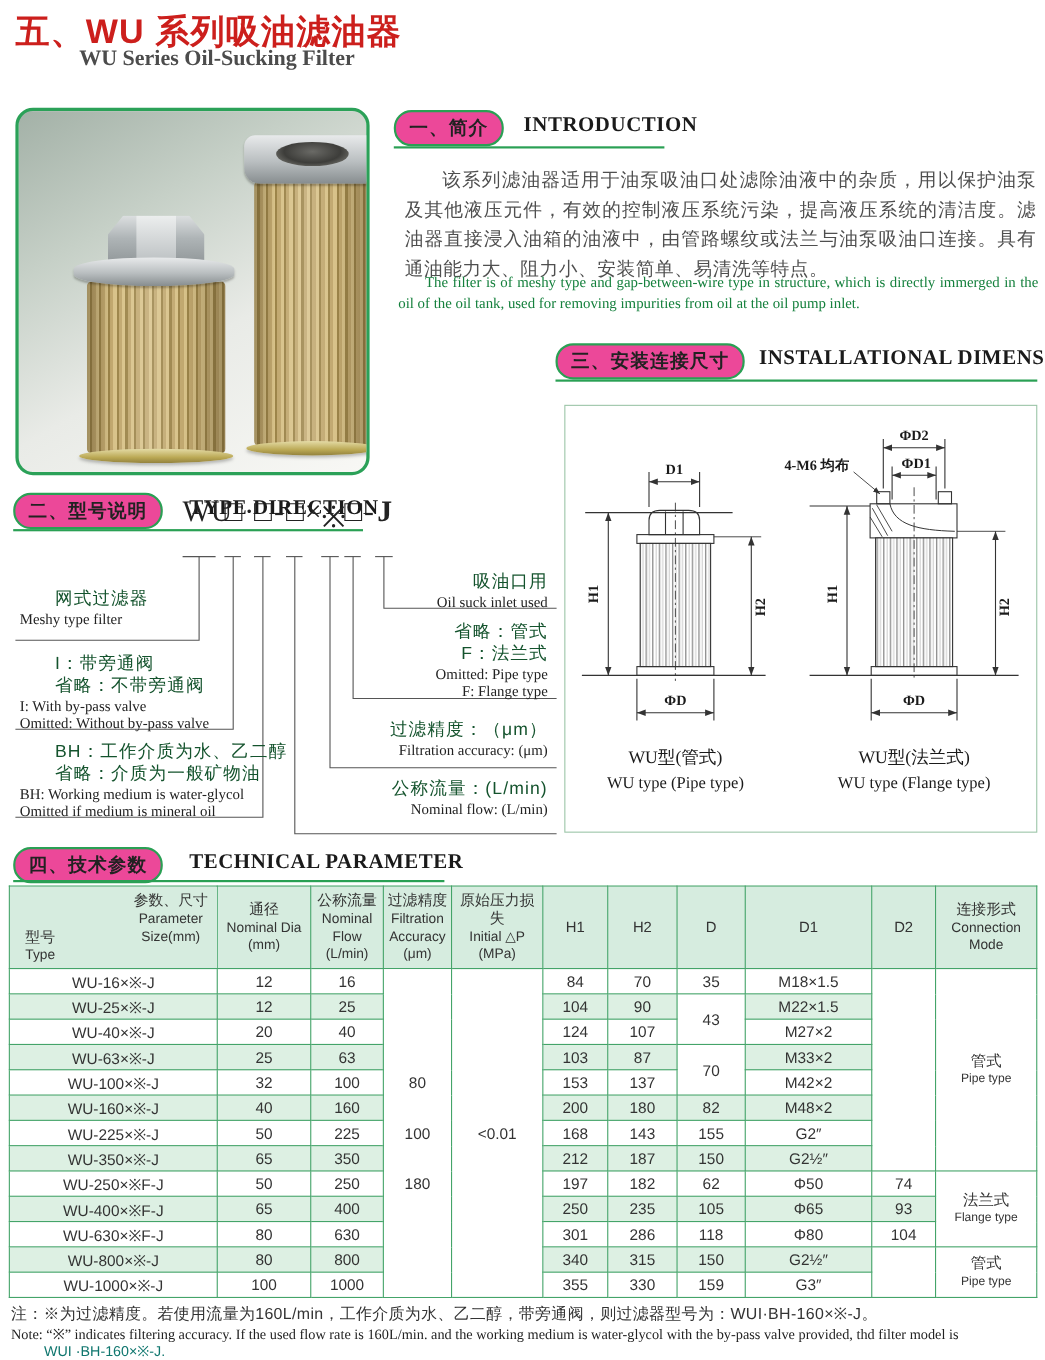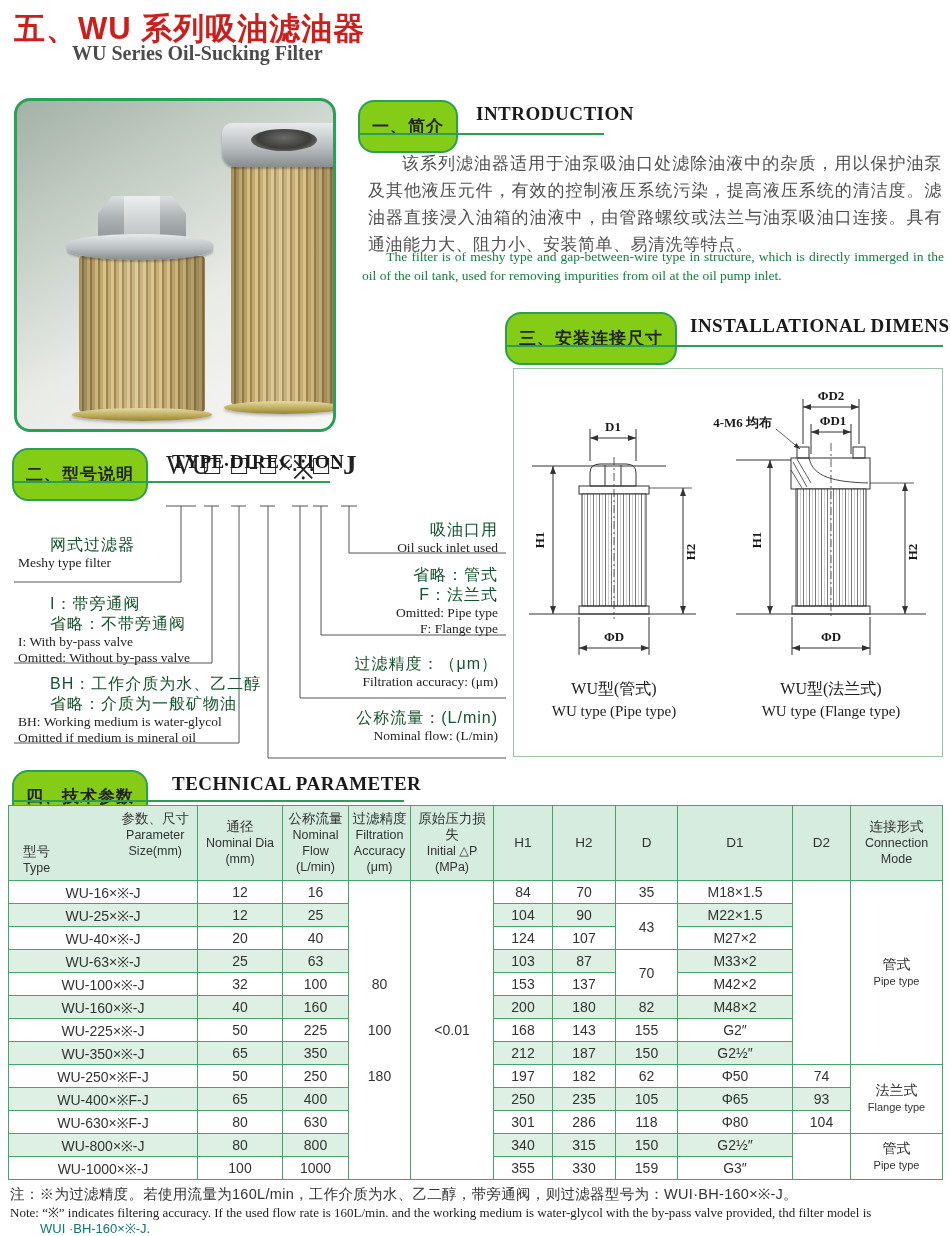--- a/index.html
+++ b/index.html
@@ -6,21 +6,21 @@
   html,body { background:#fff; }
   body { font-family:"Liberation Sans", sans-serif; color:#333; }
   #page { position:relative; width:950px; height:1236px; background:#fff; overflow:hidden; margin:0 auto;border-radius:18px; }
 
   
   .title-zh { position:absolute; left:14px; top:8px; font-size:31px; font-weight:bold; color:#cc1f1c; letter-spacing:1px; }
   .title-en { position:absolute; left:72px; top:42px; font-size:20px; font-weight:bold; color:#4c4c4c; font-family:"Liberation Serif", serif; }
 
   
   .sec { position:absolute; }
-  .pill { display:inline-block; border:2px solid #2aa054; border-radius:16px; background:#84cc16; padding:13px 12px; font-size:17px; font-weight:bold; color:#222; letter-spacing:1px;text-align:center; }
+  .pill { display:inline-block; border:2px solid #2aa054; border-radius:16px; background:#ec4899; padding:3px 12px; font-size:17px; font-weight:bold; color:#222; letter-spacing:1px;text-align:center; }
   .sec-en { position:absolute; font-family:"Liberation Serif", serif; font-weight:bold; font-size:19px; color:#1a1a1a; letter-spacing:0.5px; white-space:nowrap; }
   .sec-line { position:absolute; height:2px; background:#2aa054; }
 
   
   .photo { position:absolute; left:14px; top:98px; width:322px; height:334px; border:3px solid #2ba158; border-radius:16px; overflow:hidden;
            background:linear-gradient(150deg,#a3b1a7 0%,#c6d0c7 30%,#e9ebe7 60%,#f8f8f5 100%); }
   .filt { position:absolute; }
   .f-nut { margin:0 auto; background:linear-gradient(180deg,#dcdfe0 0%,#aeb4b6 45%,#8e9496 100%); clip-path:polygon(16% 0,84% 0,100% 38%,100% 100%,0 100%,0 38%); position:relative; }
   .f-nut:after { content:""; position:absolute; left:30%; top:0; width:40%; height:100%; background:linear-gradient(180deg,#eceeee,#b8bdbf); }
   .f-cap { background:linear-gradient(180deg,#e8eaeb 0%,#b9bec0 55%,#878d8f 100%); border-radius:50% / 40%; box-shadow:0 2px 2px rgba(0,0,0,.25); position:relative; }

